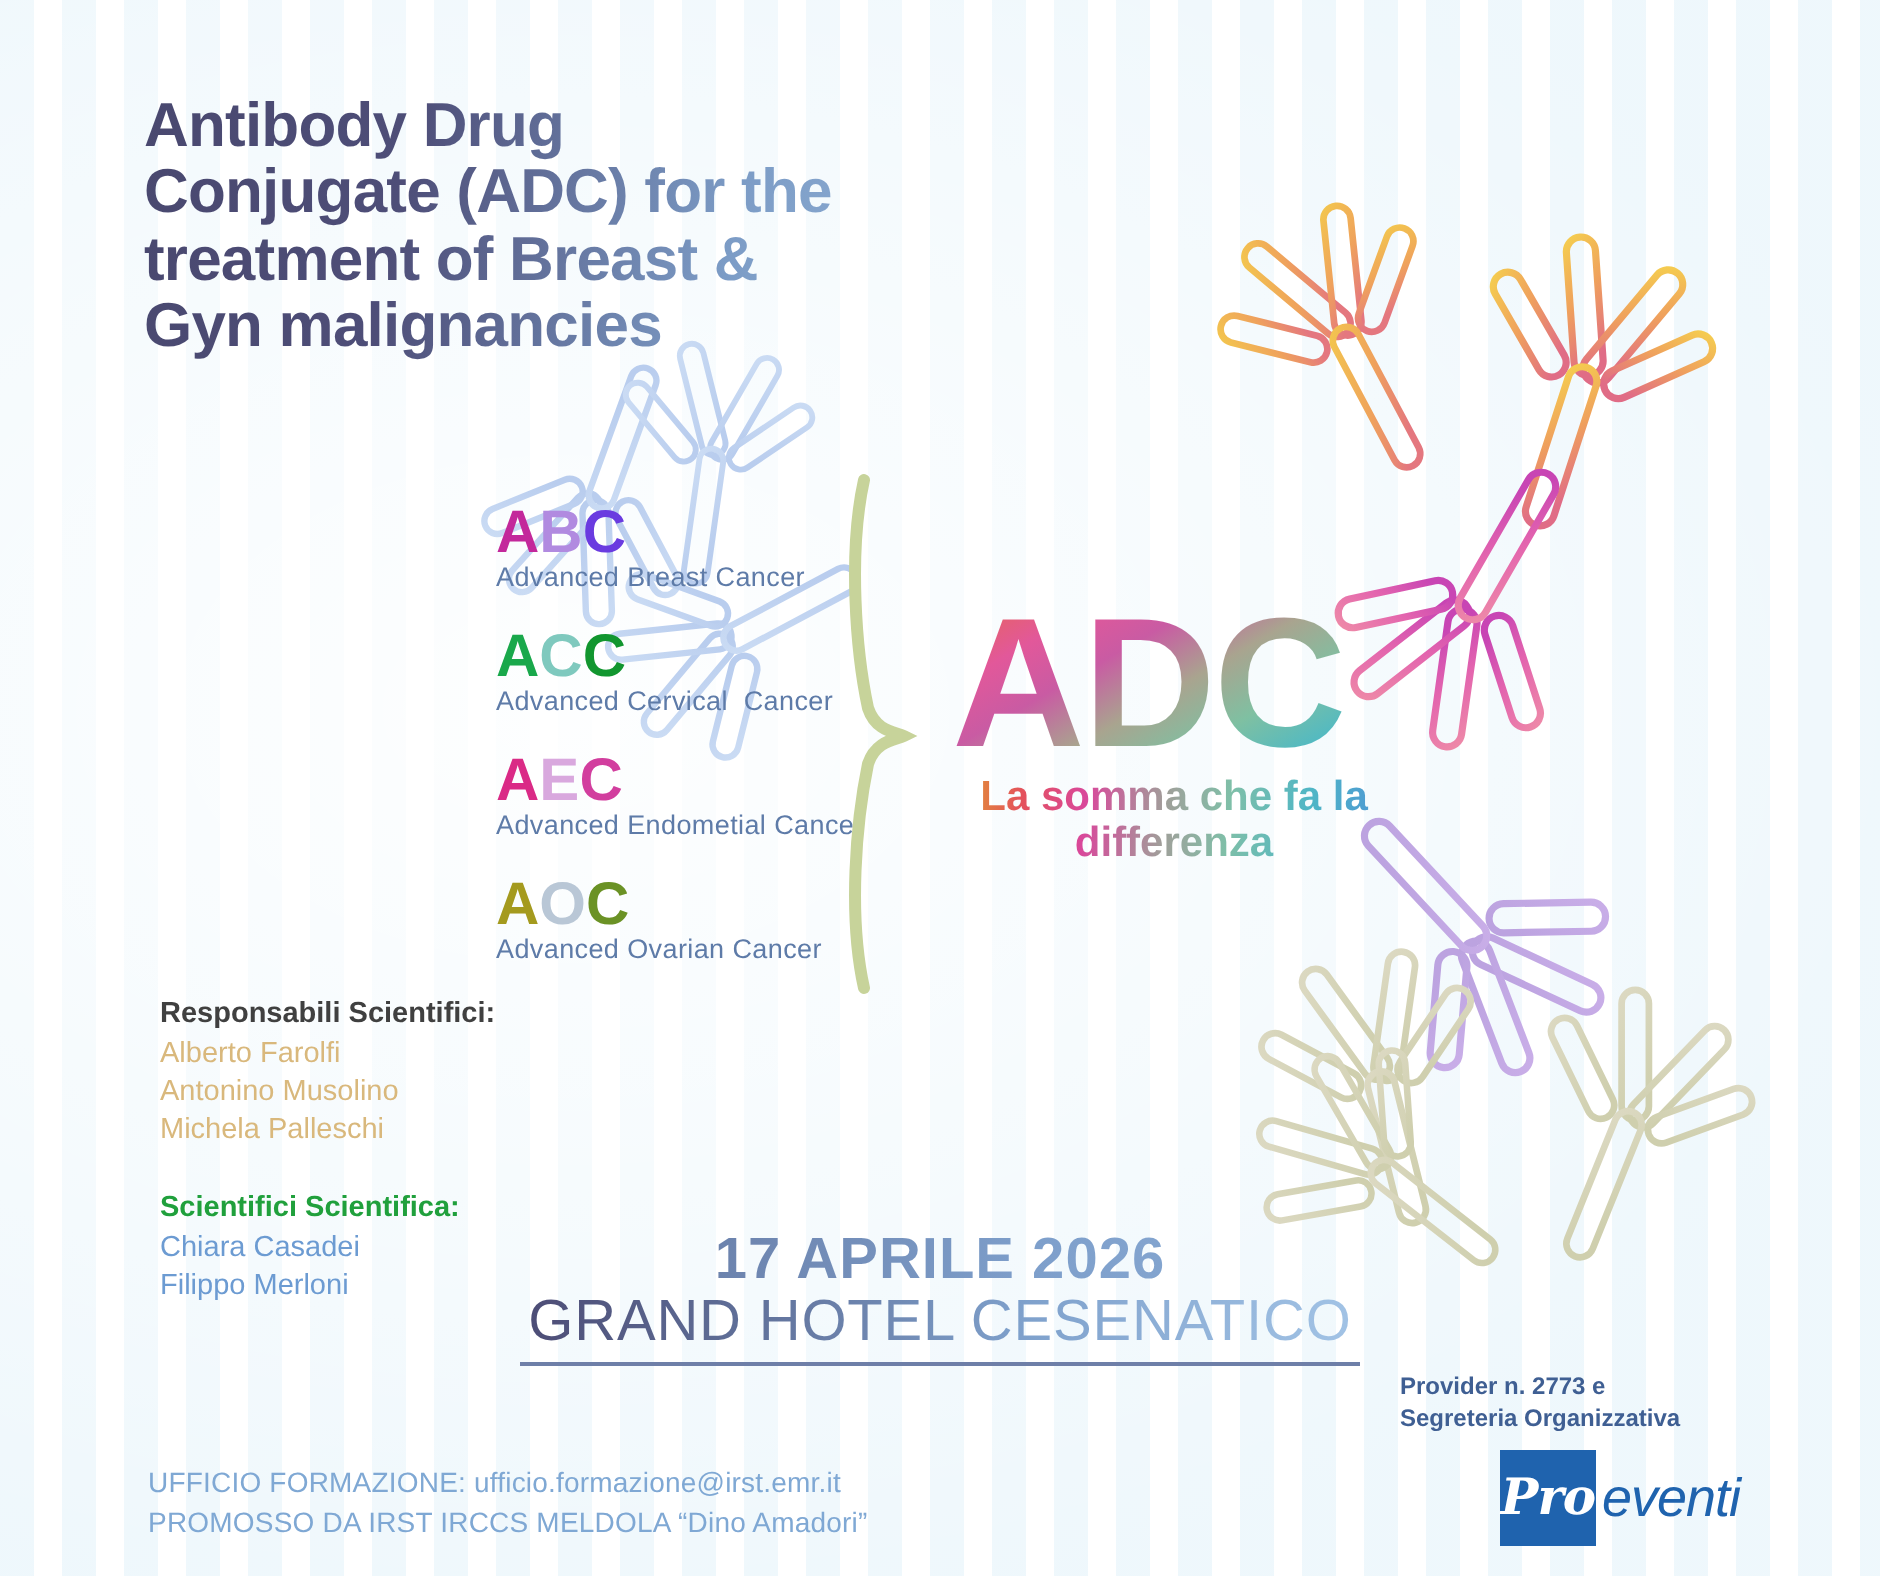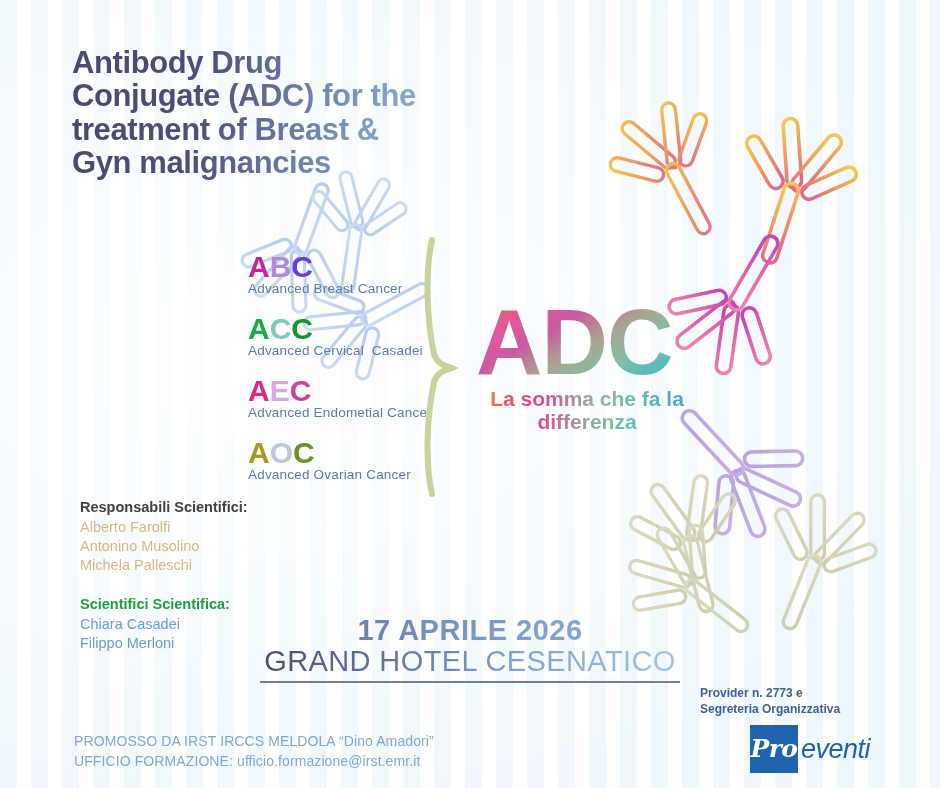--- a/index.html
+++ b/index.html
@@ -221,21 +221,21 @@
       <div class="acr-letters">
         <span style="color:#C3289B">A</span><span style="color:#B18AE0">B</span><span style="color:#6A3BE0">C</span>
       </div>
       <div class="acr-sub">Advanced Breast Cancer</div>
     </div>
 
     <div class="acr-row">
       <div class="acr-letters">
         <span style="color:#19A84B">A</span><span style="color:#7FC9BE">C</span><span style="color:#12962F">C</span>
       </div>
-      <div class="acr-sub">Advanced Cervical  Casadei</div>
+      <div class="acr-sub">Advanced Cervical  Cancer</div>
     </div>
 
     <div class="acr-row">
       <div class="acr-letters">
         <span style="color:#DA2A86">A</span><span style="color:#D9A8DE">E</span><span style="color:#D23E9E">C</span>
       </div>
       <div class="acr-sub">Advanced Endometial Cancer</div>
     </div>
 
     <div class="acr-row">
@@ -266,22 +266,22 @@
     <div class="cred-name blue">Chiara Casadei</div>
     <div class="cred-name blue">Filippo Merloni</div>
   </div>
 
   <div id="date-line">17 APRILE 2026</div>
   <div id="venue-wrap">
     <span id="venue-line">GRAND HOTEL CESENATICO</span>
   </div>
 
   <div id="footer-left">
+    <div class="foot-line">UFFICIO FORMAZIONE: ufficio.formazione@irst.emr.it</div>
     <div class="foot-line">PROMOSSO DA IRST IRCCS MELDOLA “Dino Amadori”</div>
-    <div class="foot-line">UFFICIO FORMAZIONE: ufficio.formazione@irst.emr.it</div>
   </div>
 
   <div id="provider">
     <div class="prov-line">Provider n. 2773 e</div>
     <div class="prov-line">Segreteria Organizzativa</div>
 
     <div id="prov-logo">
       <div id="prov-square">
         <span id="prov-pro">Pro</span>
       </div>

